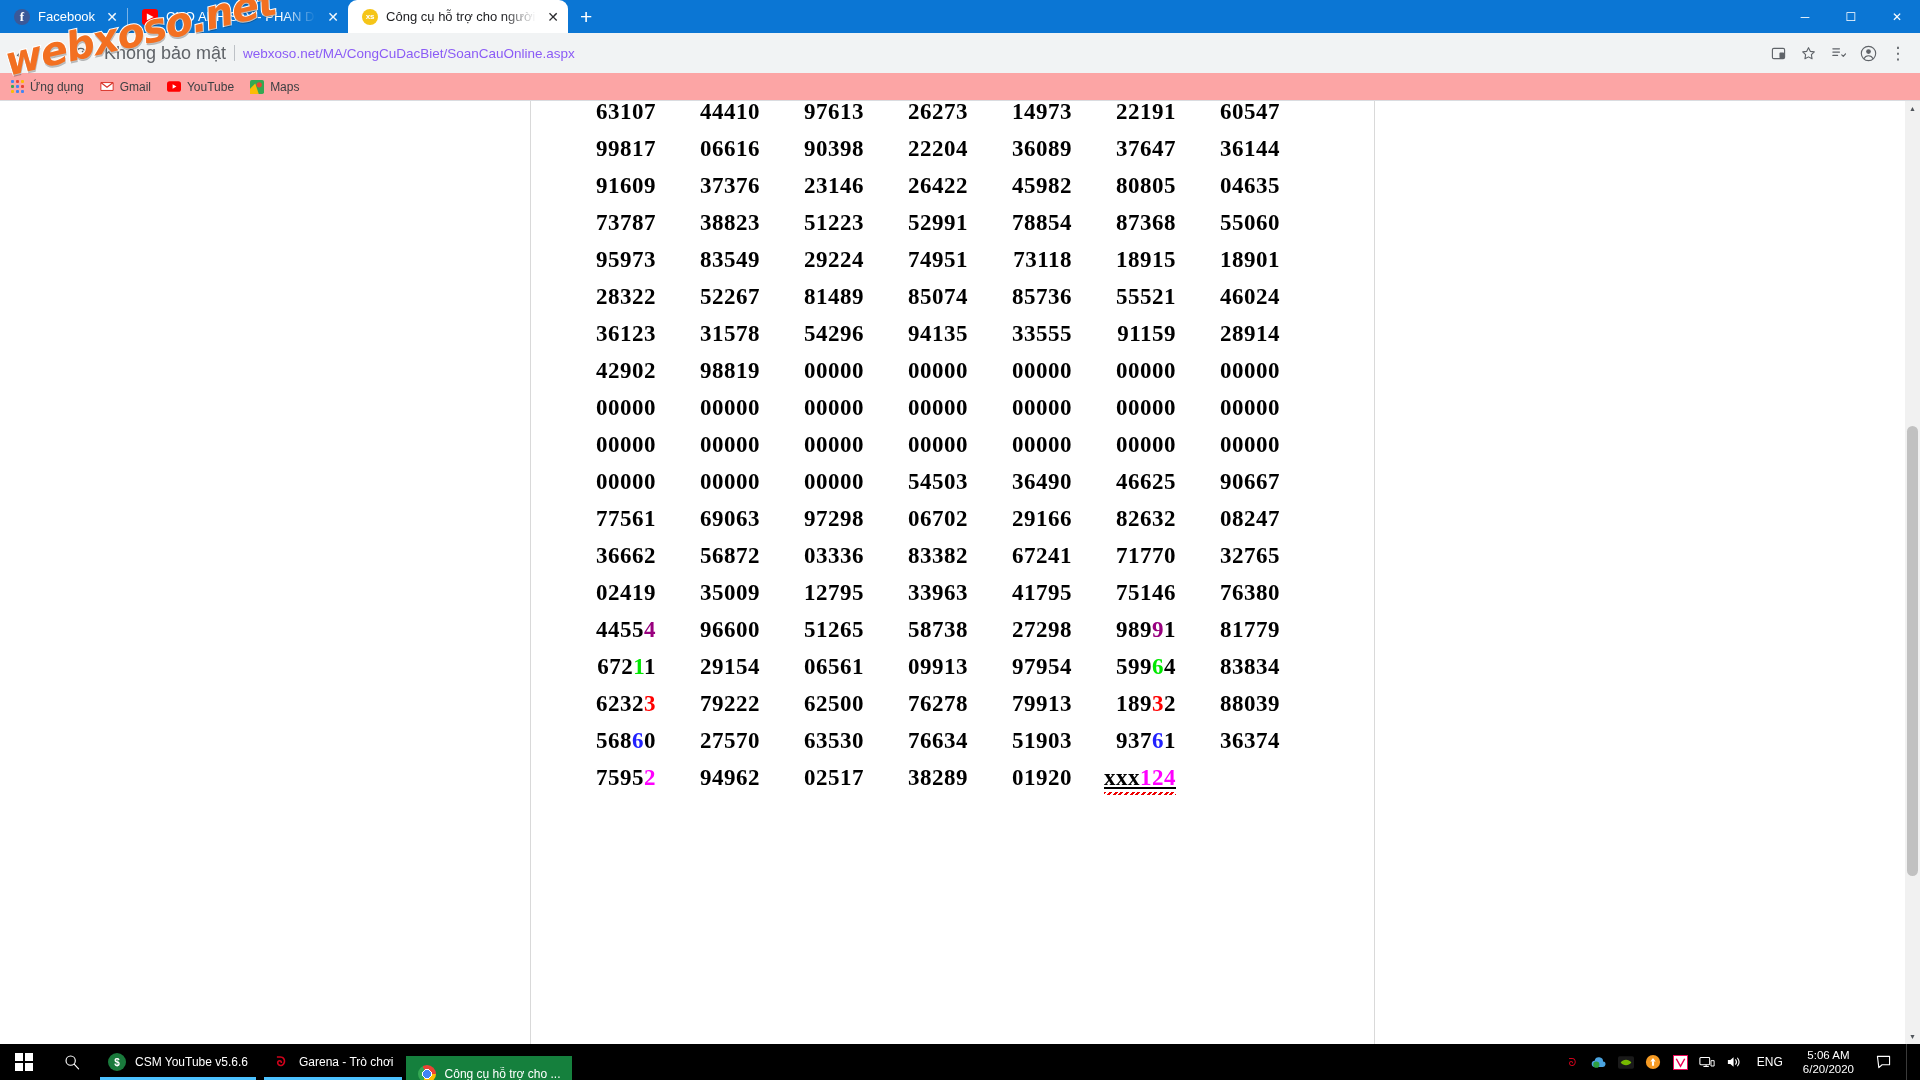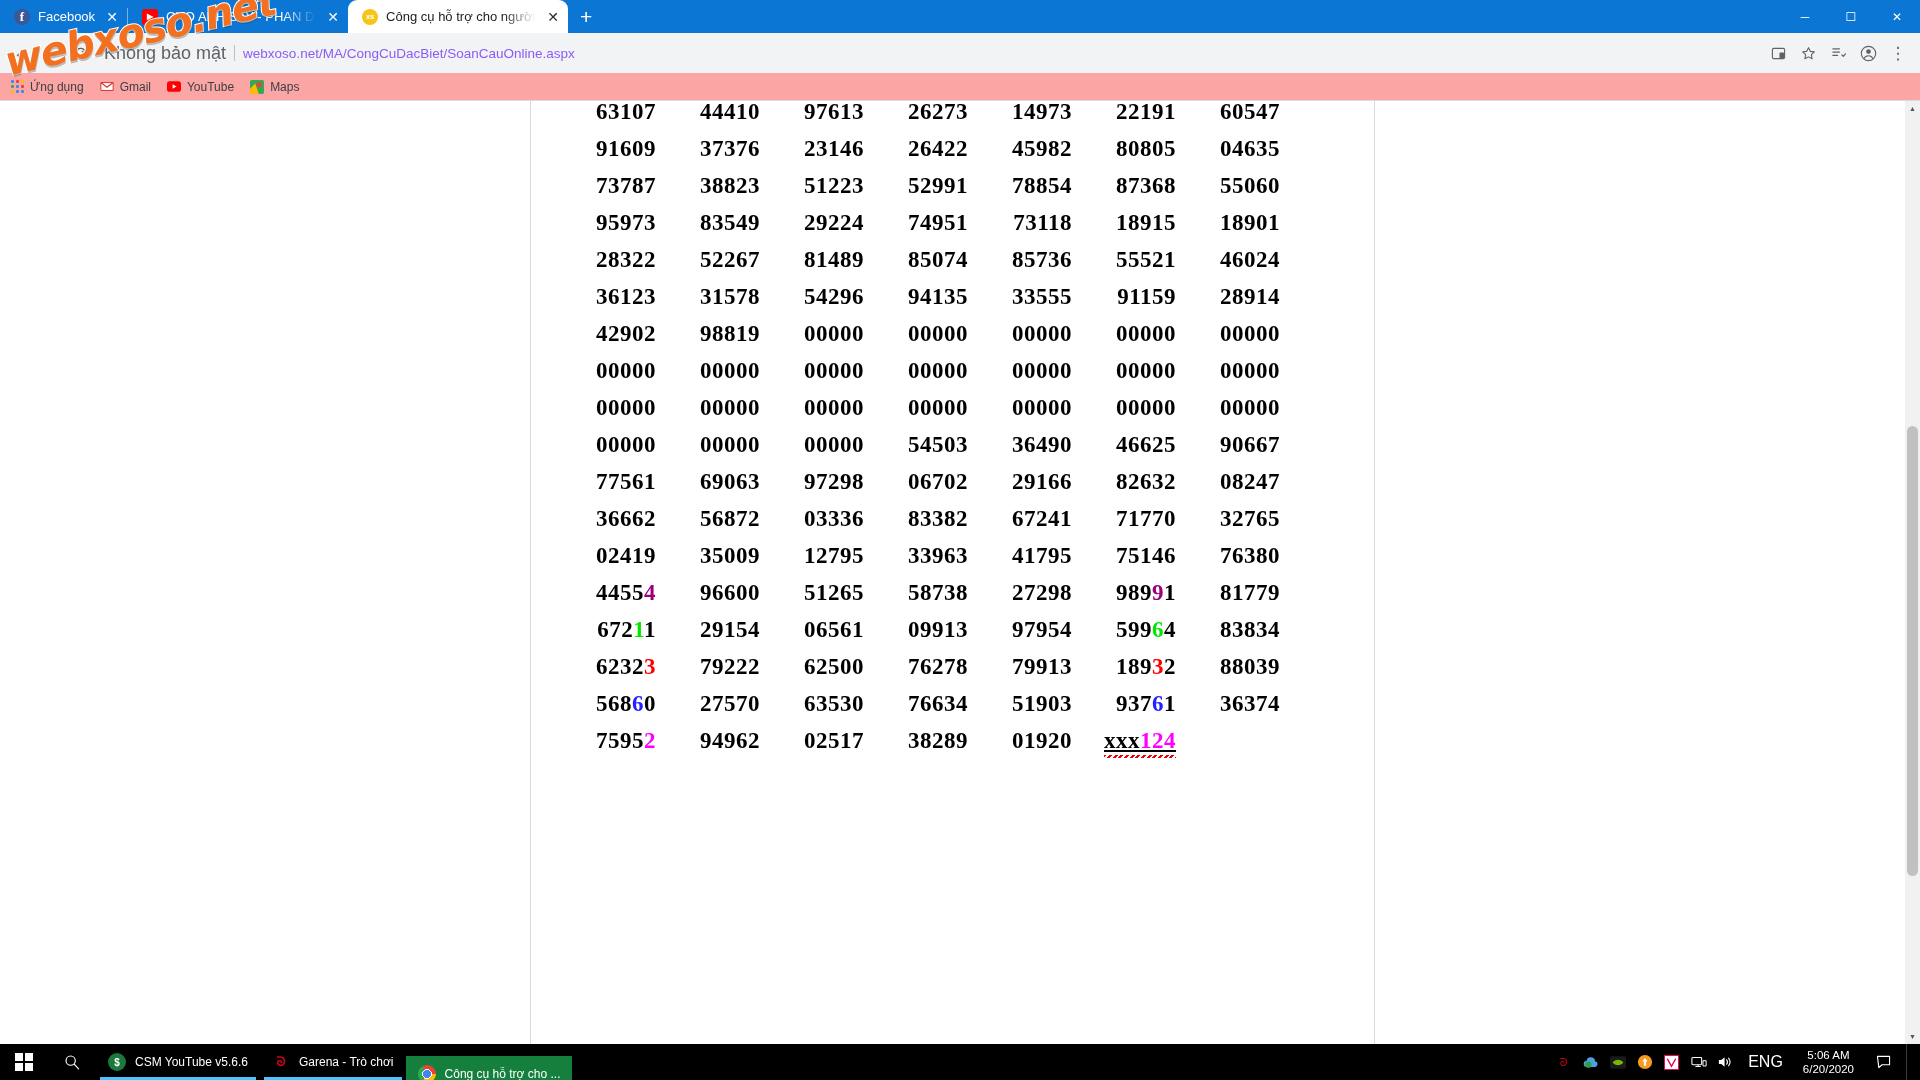--- a/index.html
+++ b/index.html
@@ -179,21 +179,21 @@
   .tb-task-ico { width:18px; height:18px; border-radius:3px; flex:none;
     display:flex; align-items:center; justify-content:center; font-size:10px; font-weight:bold; color:#fff; }
   .ico-csm { background:#1a7a3c; border-radius:50%; }
   .ico-garena { background:#000; color:#d0021b; font-size:13px; }
   .ico-chrome { background: radial-gradient(circle at 50% 50%, #4285f4 0 32%, #fff 32% 38%, transparent 38%),
                 conic-gradient(from -30deg, #ea4335 0 120deg, #fbbc05 120deg 240deg, #34a853 240deg 360deg);
                 border-radius:50%; }
   .tb-label { overflow:hidden; text-overflow:ellipsis; font-size:12px; }
   .tray { margin-left:auto; display:flex; align-items:center; gap:10px; padding-right:8px; }
   .tray-ico { width:17px; height:17px; display:flex; align-items:center; justify-content:center; font-size:11px; }
-  .tray-lang { font-size:16px; padding:0 4px; }
+  .tray-lang { font-size:12px; padding:0 4px; }
   .tray-clock { text-align:center; line-height:14px; font-size:11.5px; padding:0 6px; }
   .tray-notif { width:26px; height:36px; display:flex; align-items:center; justify-content:center; font-size:14px; }
   .tray-showdesk { width:6px; height:36px; border-left:1px solid #3a3a3a; }
 </style>
 </head>
 <body>
 
 <div class="browser">
 
   <div class="tabstrip">
@@ -304,20 +304,21 @@
           </svg>
       </span>
       <span>Maps</span>
     </div>
   </div>
 
   <div class="viewport">
     <div class="page-panel"></div>
     <div class="num-grid" id="num-grid">
         <div class="num-row"><span class="num-cell">63107</span><span class="num-cell">44410</span><span class="num-cell">97613</span><span class="num-cell">26273</span><span class="num-cell">14973</span><span class="num-cell">22191</span><span class="num-cell">60547</span></div>
+        <div class="num-row"><span class="num-cell">99817</span><span class="num-cell">06616</span><span class="num-cell">90398</span><span class="num-cell">22204</span><span class="num-cell">36089</span><span class="num-cell">37647</span><span class="num-cell">36144</span></div>
         <div class="num-row"><span class="num-cell">91609</span><span class="num-cell">37376</span><span class="num-cell">23146</span><span class="num-cell">26422</span><span class="num-cell">45982</span><span class="num-cell">80805</span><span class="num-cell">04635</span></div>
         <div class="num-row"><span class="num-cell">73787</span><span class="num-cell">38823</span><span class="num-cell">51223</span><span class="num-cell">52991</span><span class="num-cell">78854</span><span class="num-cell">87368</span><span class="num-cell">55060</span></div>
         <div class="num-row"><span class="num-cell">95973</span><span class="num-cell">83549</span><span class="num-cell">29224</span><span class="num-cell">74951</span><span class="num-cell">73118</span><span class="num-cell">18915</span><span class="num-cell">18901</span></div>
         <div class="num-row"><span class="num-cell">28322</span><span class="num-cell">52267</span><span class="num-cell">81489</span><span class="num-cell">85074</span><span class="num-cell">85736</span><span class="num-cell">55521</span><span class="num-cell">46024</span></div>
         <div class="num-row"><span class="num-cell">36123</span><span class="num-cell">31578</span><span class="num-cell">54296</span><span class="num-cell">94135</span><span class="num-cell">33555</span><span class="num-cell">91159</span><span class="num-cell">28914</span></div>
         <div class="num-row"><span class="num-cell">42902</span><span class="num-cell">98819</span><span class="num-cell">00000</span><span class="num-cell">00000</span><span class="num-cell">00000</span><span class="num-cell">00000</span><span class="num-cell">00000</span></div>
         <div class="num-row"><span class="num-cell">00000</span><span class="num-cell">00000</span><span class="num-cell">00000</span><span class="num-cell">00000</span><span class="num-cell">00000</span><span class="num-cell">00000</span><span class="num-cell">00000</span></div>
         <div class="num-row"><span class="num-cell">00000</span><span class="num-cell">00000</span><span class="num-cell">00000</span><span class="num-cell">00000</span><span class="num-cell">00000</span><span class="num-cell">00000</span><span class="num-cell">00000</span></div>
         <div class="num-row"><span class="num-cell">00000</span><span class="num-cell">00000</span><span class="num-cell">00000</span><span class="num-cell">54503</span><span class="num-cell">36490</span><span class="num-cell">46625</span><span class="num-cell">90667</span></div>
         <div class="num-row"><span class="num-cell">77561</span><span class="num-cell">69063</span><span class="num-cell">97298</span><span class="num-cell">06702</span><span class="num-cell">29166</span><span class="num-cell">82632</span><span class="num-cell">08247</span></div>

